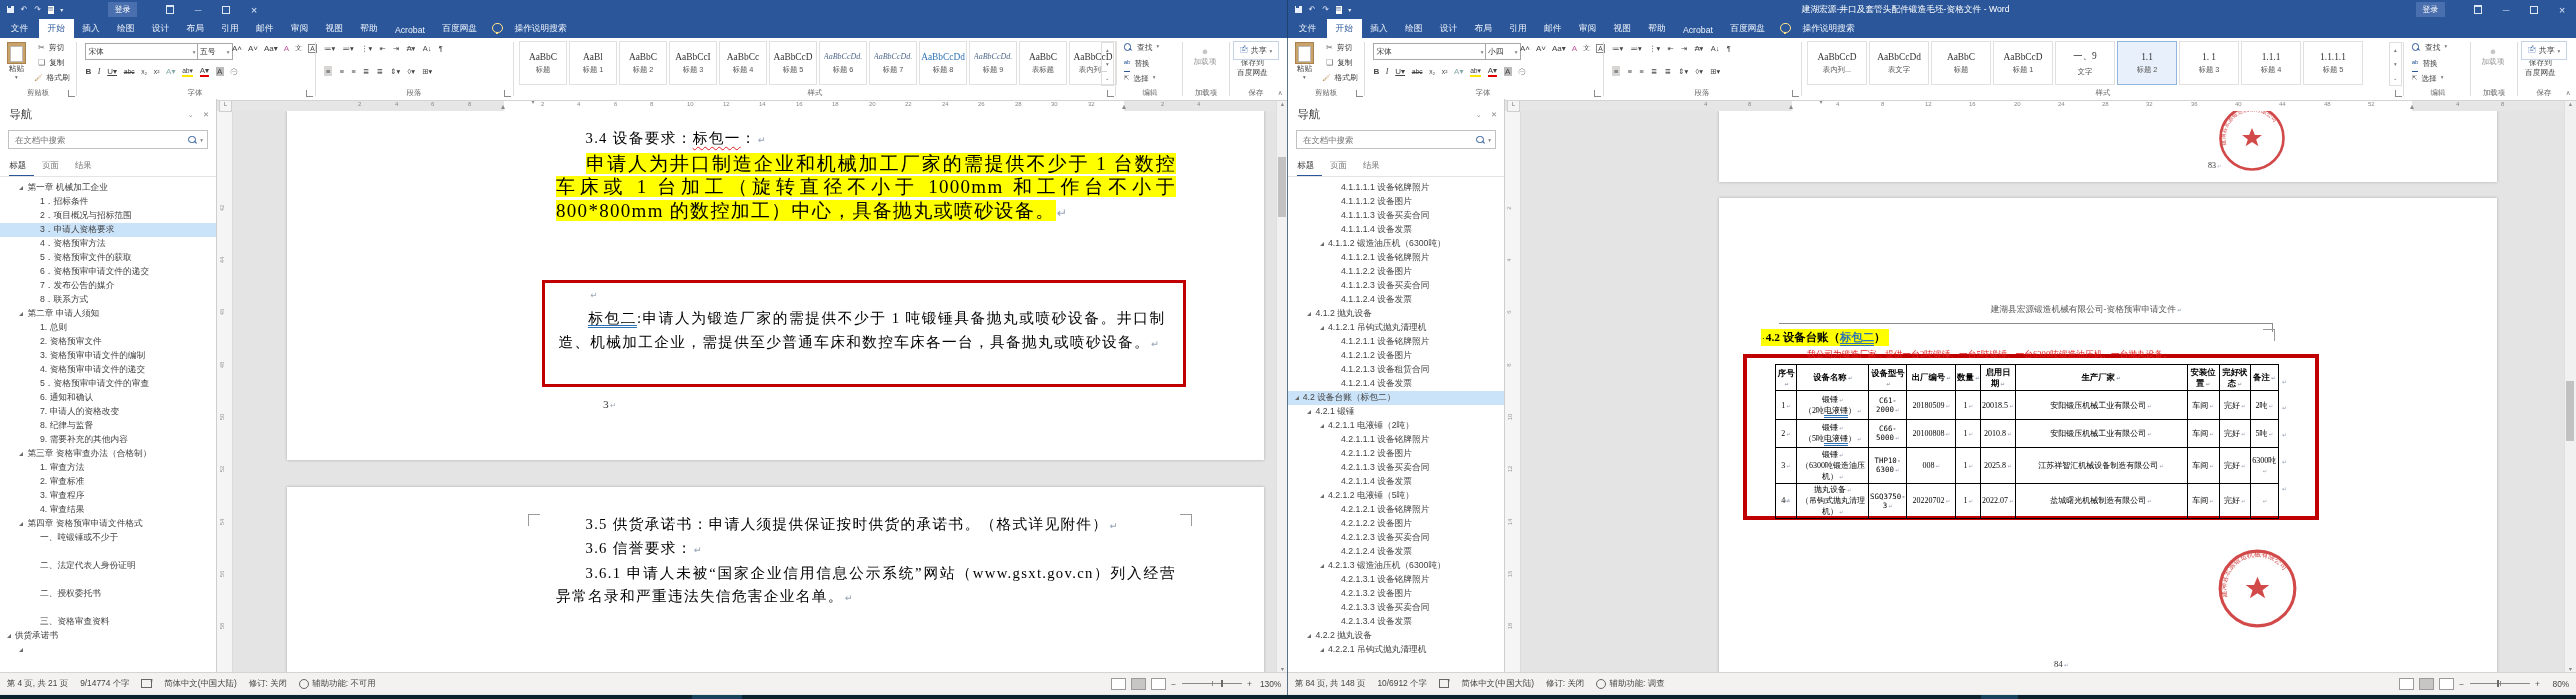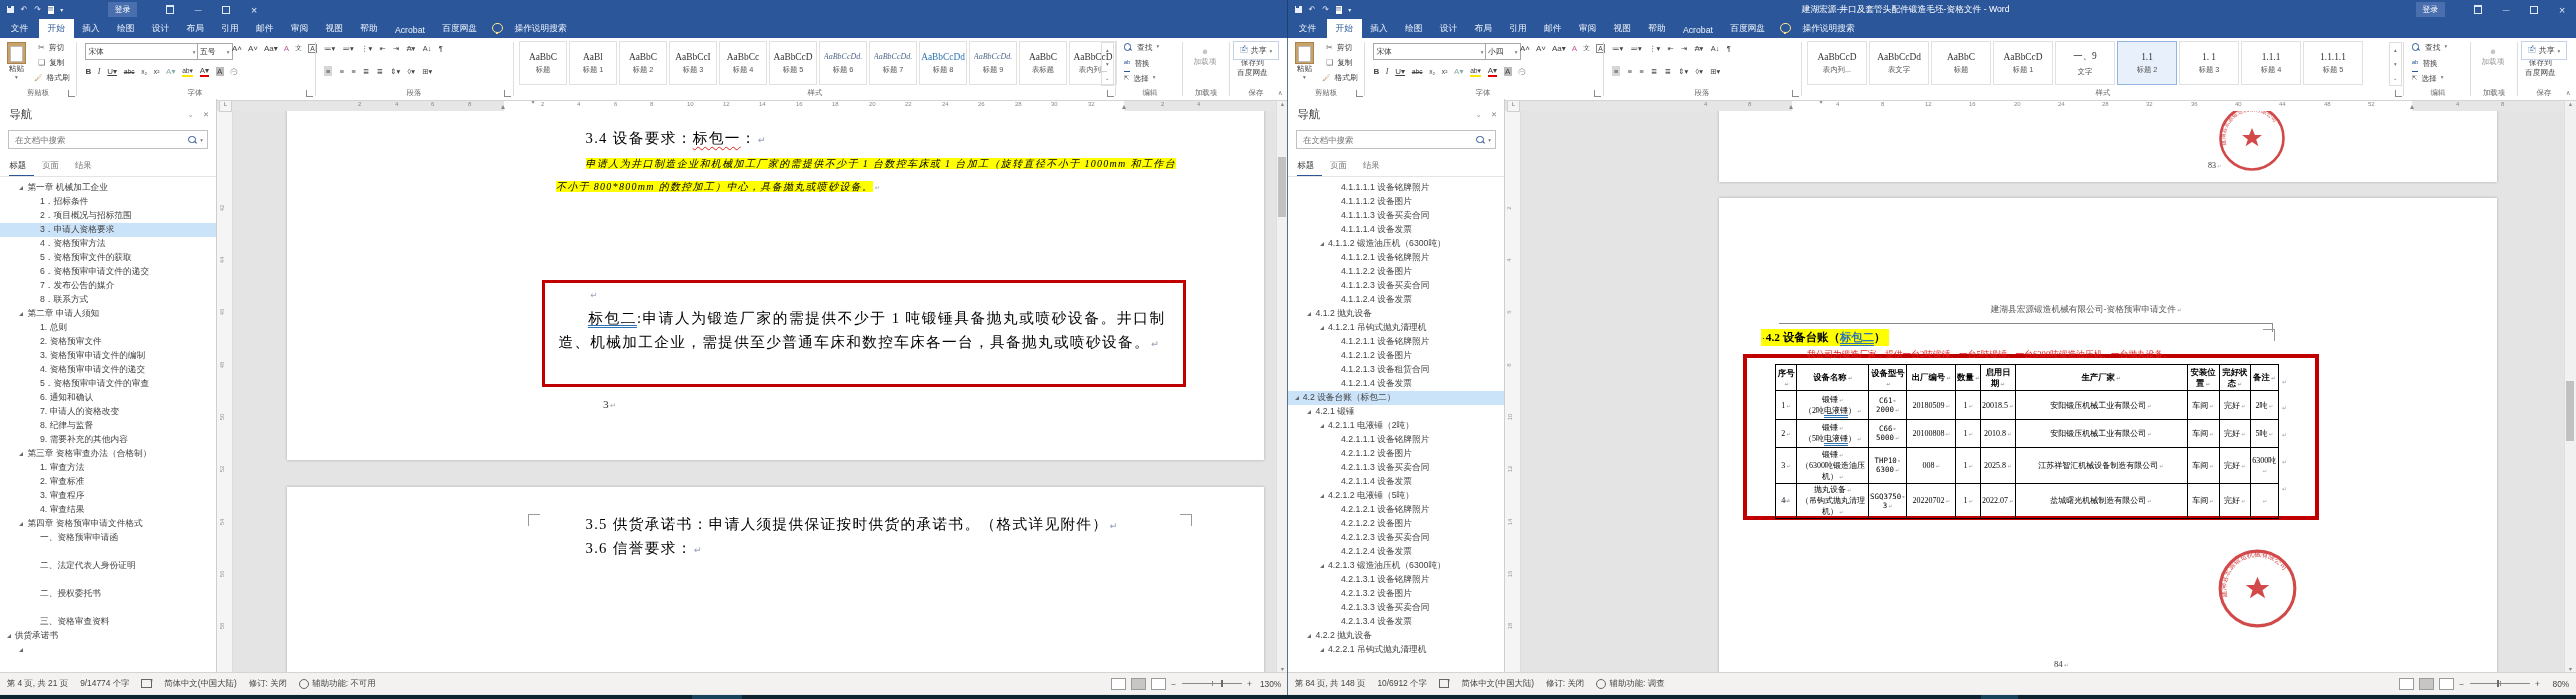--- a/index.html
+++ b/index.html
@@ -123,36 +123,37 @@
 </style>
 </head>
 <body>
 
 <div id="desktop">
     <div class="win" style="left: 0px; width: 1288px;">
       <div class="docarea" style="left: 216px; width: 1060px; height: 576px;">
         <div class="page" style="left: 71px; top: 12px; width: 977px; height: 349px;">
           <div style="position: absolute; left: 269px; top: 16px; width: 620px;">
             <p class="docp ind" style="font-size: 14.7px; line-height: 23.5px; letter-spacing: 1.3px;"><span>3.4 设备要求：</span><span class="spell">标包一</span><span>：</span><span class="pmark">↵</span></p>
-            <p class="docp ind" style="font-size: 10px; line-height: 23.5px; letter-spacing: 1.3px; font-style: italic;"><span class="hl">申请人为井口制造企业和机械加工厂家的需提供不少于 1 台数控车床或 1 台加工（旋转直径不小于 1000mm 和工作台不小于 800*800mm 的数控加工）中心，具备抛丸或喷砂设备。</span><span class="pmark">↵</span></p>
+            <p class="docp ind" style="font-size: 19px; line-height: 23.5px; letter-spacing: 1.3px;"><span class="hl">申请人为井口制造企业和机械加工厂家的需提供不少于 1 台数控车床或 1 台加工（旋转直径不小于 1000mm 和工作台不小于 800*800mm 的数控加工）中心，具备抛丸或喷砂设备。</span><span class="pmark">↵</span></p>
           </div>
           <div class="redbox" style="left: 255px; top: 169px; width: 638px; height: 101px;">
             <div style="position: absolute; left: 44px; top: 5.4px;"><span class="pmark" style="font-size: 8.7px;">↵</span></div>
             <div style="position: absolute; left: 13.4px; top: 24px; width: 607px;">
               <p class="docp ind" style="font-size: 14.7px; line-height: 23.5px; letter-spacing: 1.3px;"><span class="gram">标包二</span><span>:申请人为锻造厂家的需提供不少于 1 吨锻锤具备抛丸或喷砂设备。井口制造、机械加工企业，需提供至少普通车床和数控车床各一台，具备抛丸或喷砂设备。</span><span class="pmark">↵</span></p>
             </div>
           </div>
           <div class="pagenum" style="left: 316px; top: 287px;"><span>3</span><span class="pmark">↵</span></div>
         </div>
         <div class="page" style="left: 71px; top: 388px; width: 977px; height: 288px;">
           <div class="bracket" style="left: 241px; top: 27px;"></div>
           <div class="bracket r" style="left: 893px; top: 27px;"></div>
           <div style="position: absolute; left: 269px; top: 25.5px; width: 620px; overflow: hidden; height: 258px;">
             <p class="docp ind" style="font-size: 14.7px; line-height: 23.5px; letter-spacing: 1.3px;"><span>3.5 供货承诺书：申请人须提供保证按时供货的承诺书。（格式详见附件）</span><span class="pmark">↵</span></p>
             <p class="docp ind" style="font-size: 14.7px; line-height: 23.5px; letter-spacing: 1.3px;"><span>3.6 信誉要求：</span><span class="pmark">↵</span></p>
+            <p class="docp ind" style="font-size: 14.7px; line-height: 23.5px; letter-spacing: 1.3px;"><span>3.6.1 申请人未被“国家企业信用信息公示系统”网站（www.gsxt.gov.cn）列入经营异常名录和严重违法失信危害企业名单。</span><span class="pmark">↵</span></p>
           </div>
         </div>
       </div>
       <div class="vruler" style="left: 217px; top: 111px; height: 564px;">
         <span class="vrnum" style="top: 94px;">42</span>
         <span class="vrnum" style="top: 146px;">44</span>
         <span class="vrnum" style="top: 198px;">46</span>
         <span class="vrnum" style="top: 251px;">48</span>
         <span class="vrnum" style="top: 303px;">50</span>
         <span class="vrnum" style="top: 355px;">52</span>
@@ -552,21 +553,21 @@
             <span>4. 审查结果</span>
           </div>
           <div class="nitem">
             <span style="width: 19.4px; flex: 0 0 auto;"></span>
             <span class="tri"></span>
             <span>第四章  资格预审申请文件格式</span>
           </div>
           <div class="nitem">
             <span style="width: 32px; flex: 0 0 auto;"></span>
             <span style="width: 8px; flex: 0 0 auto;"></span>
-            <span>一、资格预审申请函</span>
+            <span>一、吨锻锤或不少于</span>
           </div>
           <div class="nitem gap">
             <span style="width: 32px; flex: 0 0 auto;"></span>
             <span style="width: 8px; flex: 0 0 auto;"></span>
             <span>二、法定代表人身份证明</span>
           </div>
           <div class="nitem gap">
             <span style="width: 32px; flex: 0 0 auto;"></span>
             <span style="width: 8px; flex: 0 0 auto;"></span>
             <span>二、授权委托书</span>

